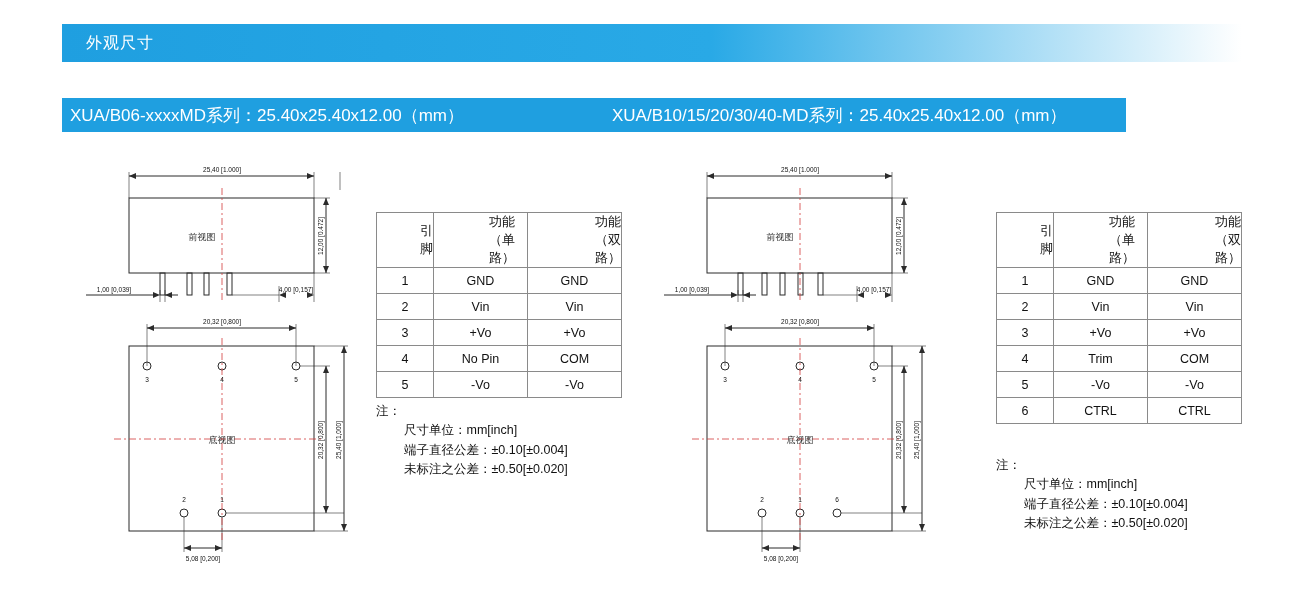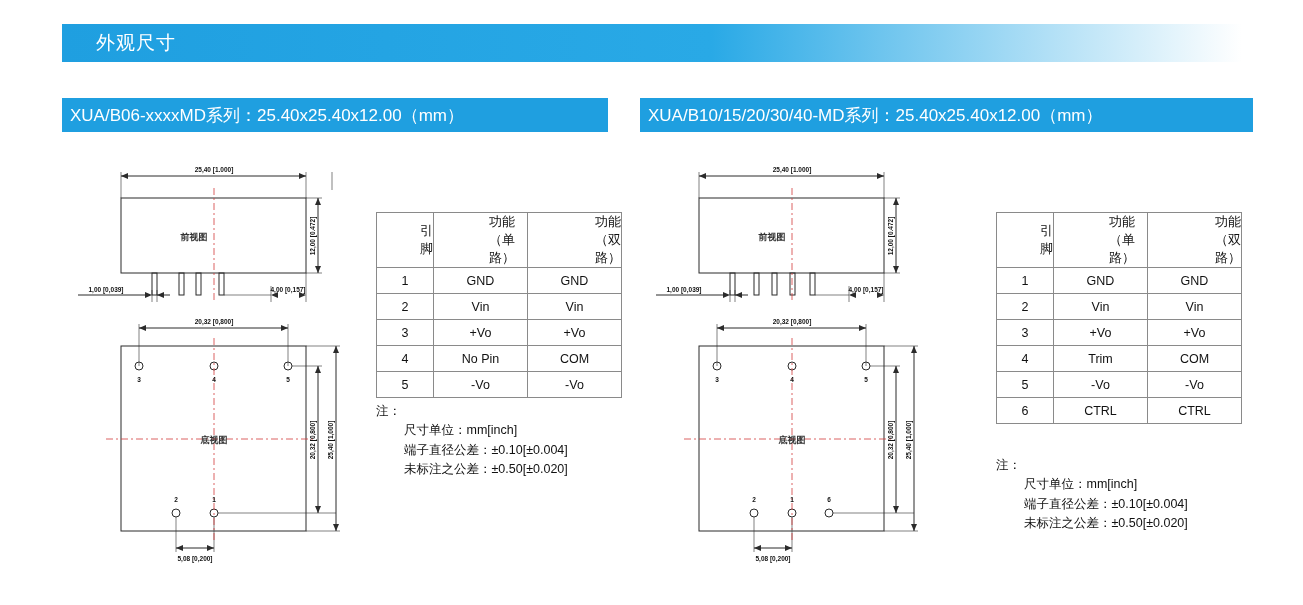--- a/index.html
+++ b/index.html
@@ -17,45 +17,45 @@
   
   .section-banner {
     position: absolute;
     left: 62px; top: 24px;
     width: 1180px; height: 38px;
     background: linear-gradient(to right, #1f9fe0 0%, #29a9e6 55%, #ffffff 100%);
     display: flex; align-items: center;
   }
   .section-banner .title {
     color: #ffffff;
-    font-size: 19px;
-    padding-left: 34px;
+    font-size: 16px;
+    padding-left: 24px;
     letter-spacing: 1px;
   }
   
   .sub-banner {
     position: absolute;
     height: 34px;
     background: #1f9fe0;
     display: flex; align-items: center;
     color: #ffffff;
     font-size: 17px;
     padding-left: 8px;
     white-space: nowrap;
   }
   #sub-left  { left: 62px;  top: 98px; width: 546px; }
-  #sub-right { left: 640px; top: 98px; width: 613px; }
+  #sub-right { left: 604px; top: 98px; width: 522px; }
 
   
   .panel { position: absolute; top: 150px; height: 430px; }
   #panel-left  { left: 62px;  width: 560px; }
   #panel-right { left: 640px; width: 602px; }
 
   
-  .drawing { position: absolute; left: 4px; top: 0; width: 300px; height: 420px; font-weight: bold; }
+  .drawing { position: absolute; left: 12px; top: 0; width: 300px; height: 420px; }
   svg.dwg { display: block; }
 
   
   .pin-table {
     position: absolute;
     top: 62px;
     border-collapse: collapse;
     font-size: 12.5px;
     color: #111;
   }

